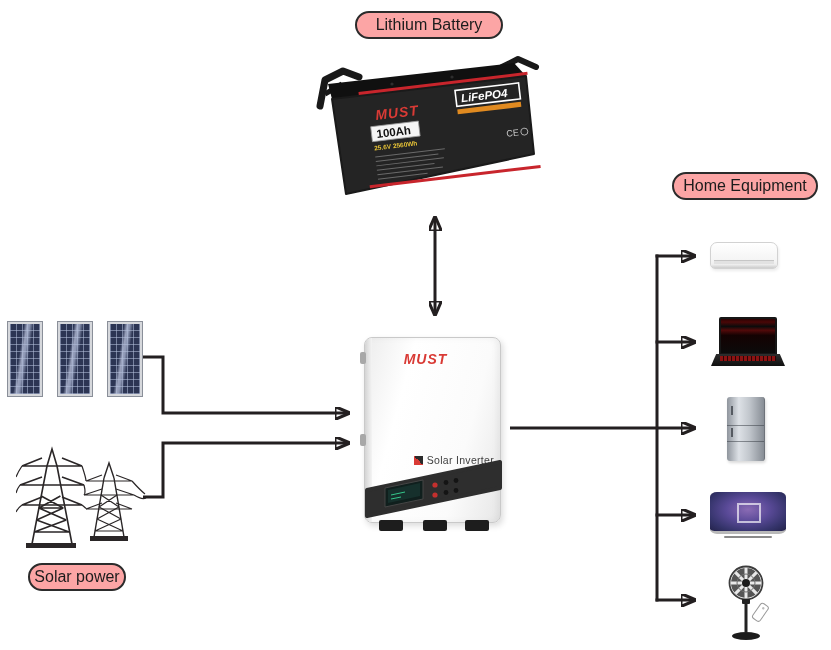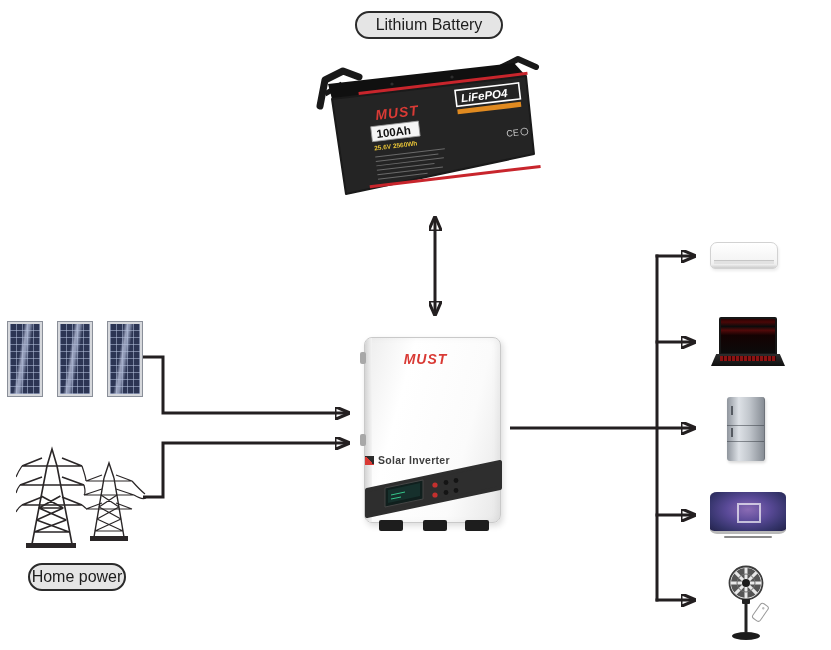--- a/index.html
+++ b/index.html
@@ -3,21 +3,21 @@
 <meta charset="utf-8">
 <style>
   html,body{margin:0;padding:0;background:#ffffff;}
   .stage{
     position:relative;width:831px;height:650px;background:#ffffff;overflow:hidden;
     font-family:"Liberation Sans",sans-serif;color:#231f20;
   }
   
   .pill{
     position:absolute;box-sizing:border-box;border:2px solid #2b2b2b;border-radius:14px;
-    background:#e5e5e5;font-size:16px;color:#1c1c1c;text-align:center;
+    background:#fca5a5;font-size:16px;color:#1c1c1c;text-align:center;
     height:28px;line-height:24px;white-space:nowrap;
   }
   .pill-battery{left:355px;top:11px;width:148px;}
   .pill-solar{left:8px;top:283px;width:140px;}
   .pill-city{left:28px;top:563px;width:98px;}
   .pill-home{left:672px;top:172px;width:146px;}
   
   .wires{position:absolute;left:0;top:0;width:831px;height:650px;}
   .wires path{stroke:#231f20;stroke-width:3;fill:none;}
   
@@ -44,22 +44,22 @@
   }
   .inverter-edge{position:absolute;left:0;top:0;bottom:0;width:7px;
     background:linear-gradient(90deg,#d4d4d4,#f4f4f4);border-radius:8px 0 0 8px;}
   .inverter-tab{position:absolute;left:-5px;width:6px;height:12px;background:#a8a8a8;border-radius:2px;}
   .tab-top{top:14px;} .tab-mid{top:96px;}
   .inverter-brand{
     position:absolute;top:13px;left:0;right:14px;text-align:center;
     color:#d93a35;font-weight:bold;font-style:italic;font-size:14px;letter-spacing:1px;
   }
   .inverter-product{
-    position:absolute;top:116px;left:0;right:6px;text-align:left;
-    font-size:10.5px;font-weight:bold;color:#3f3f3f;letter-spacing:.3px;
+    position:absolute;top:116px;left:0;right:6px;text-align:right;
+    font-size:10.5px;font-weight:normal;color:#3f3f3f;letter-spacing:.3px;
   }
   .inverter-logo-glyph{
     display:inline-block;width:9px;height:9px;margin-right:4px;vertical-align:-1px;
     background:linear-gradient(45deg,#d93a35 0 50%,#2b2b2b 50% 100%);
   }
   .inverter-band-svg{position:absolute;left:0;top:0;width:137px;height:186px;}
   .inverter-foot{position:absolute;bottom:-9px;width:24px;height:11px;background:#1d1d1d;border-radius:2px;}
   .foot-1{left:14px;} .foot-2{left:58px;} .foot-3{left:100px;}
   
   .ac{
@@ -117,21 +117,22 @@
     <path d="M435,218 V314" marker-start="url(#arr)" marker-end="url(#arr)"></path>
     <path d="M510,428 H694" marker-end="url(#arr)"></path>
     <path d="M657,254.5 V601.5"></path>
     <path d="M655.5,256 H694" marker-end="url(#arr)"></path>
     <path d="M655.5,342 H694" marker-end="url(#arr)"></path>
     <path d="M655.5,515 H694" marker-end="url(#arr)"></path>
     <path d="M655.5,600 H694" marker-end="url(#arr)"></path>
   </svg>
 
   <div class="pill pill-battery">Lithium Battery</div>
-  <div class="pill pill-city">Home power</div>
+  <div class="pill pill-city">Solar power</div>
+  <div class="pill pill-home">Home Equipment</div>
 
   <svg class="battery-svg" width="236" height="148" viewBox="0 0 236 148">
 
     <path d="M8,52 L13,26 L31,17 L47,23" fill="none" stroke="#191919" stroke-width="7" stroke-linejoin="round" stroke-linecap="round"></path>
     <path d="M13,40 L30,30" stroke="#191919" stroke-width="5" fill="none"></path>
     <path d="M190,13 L206,5 L224,13" fill="none" stroke="#191919" stroke-width="6" stroke-linejoin="round" stroke-linecap="round"></path>
 
     <polygon points="20,45 214,22 202,9 16,30" fill="#101010"></polygon>
 
     <polygon points="20,45 214,22 222,100 34,140" fill="#242424" stroke="#1a1a1a" stroke-width="2" stroke-linejoin="round"></polygon>

